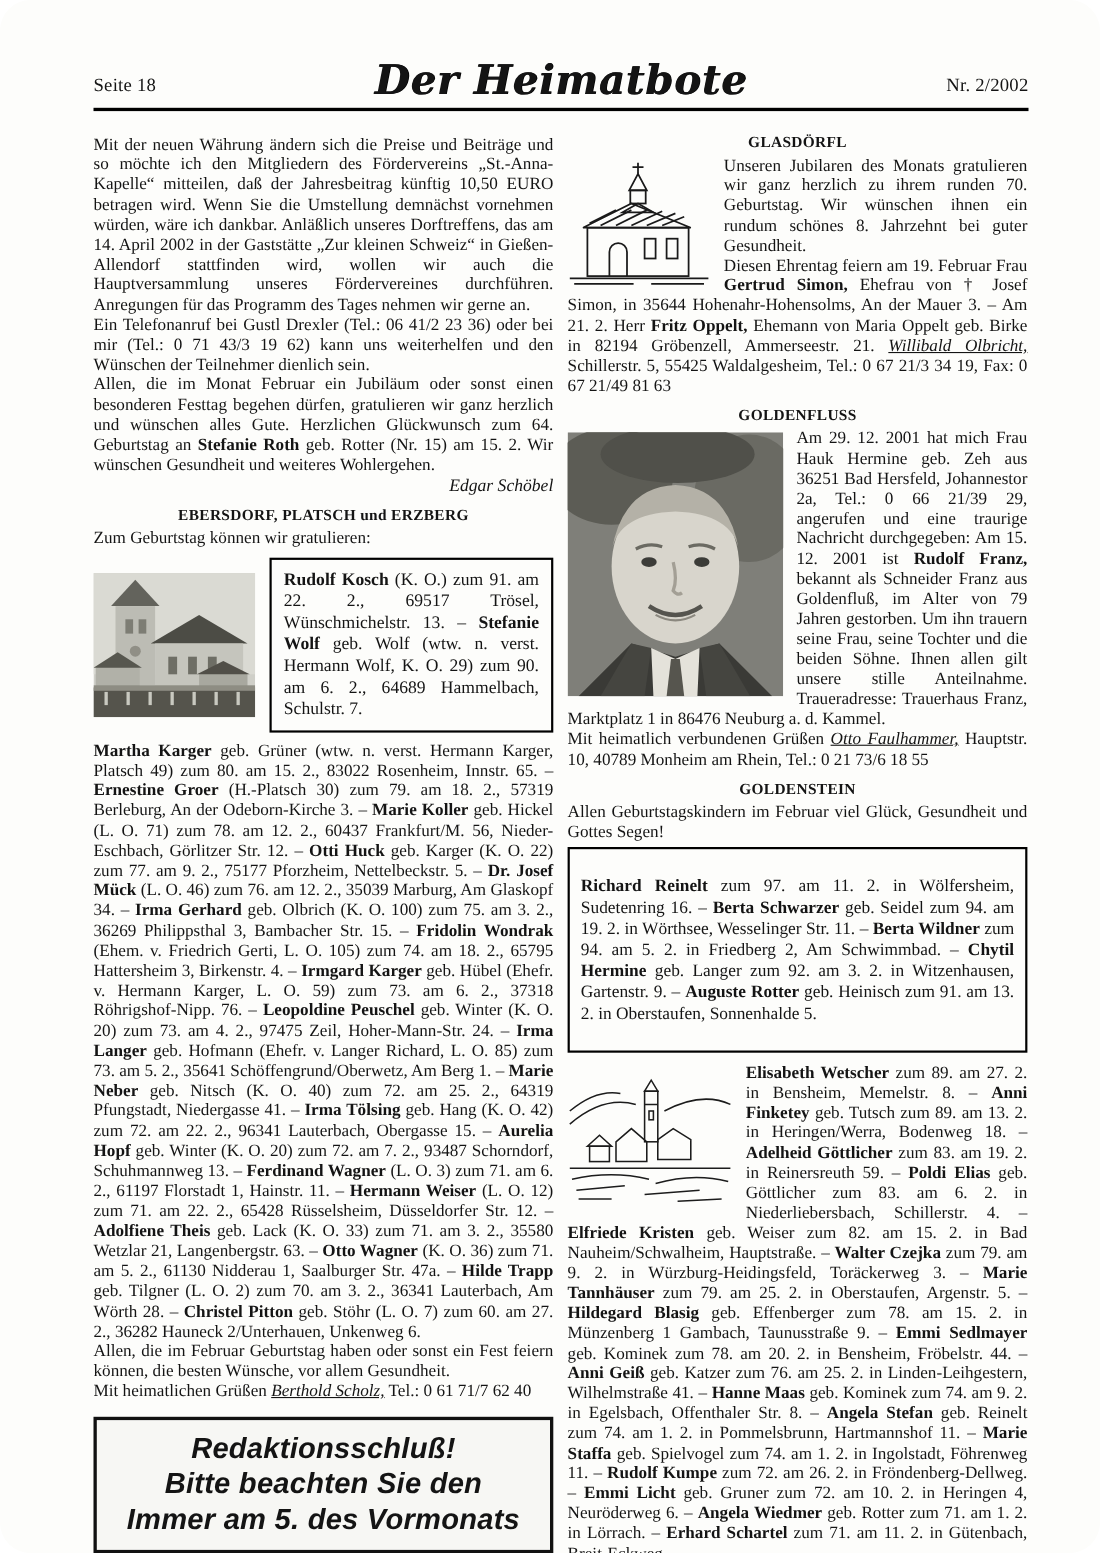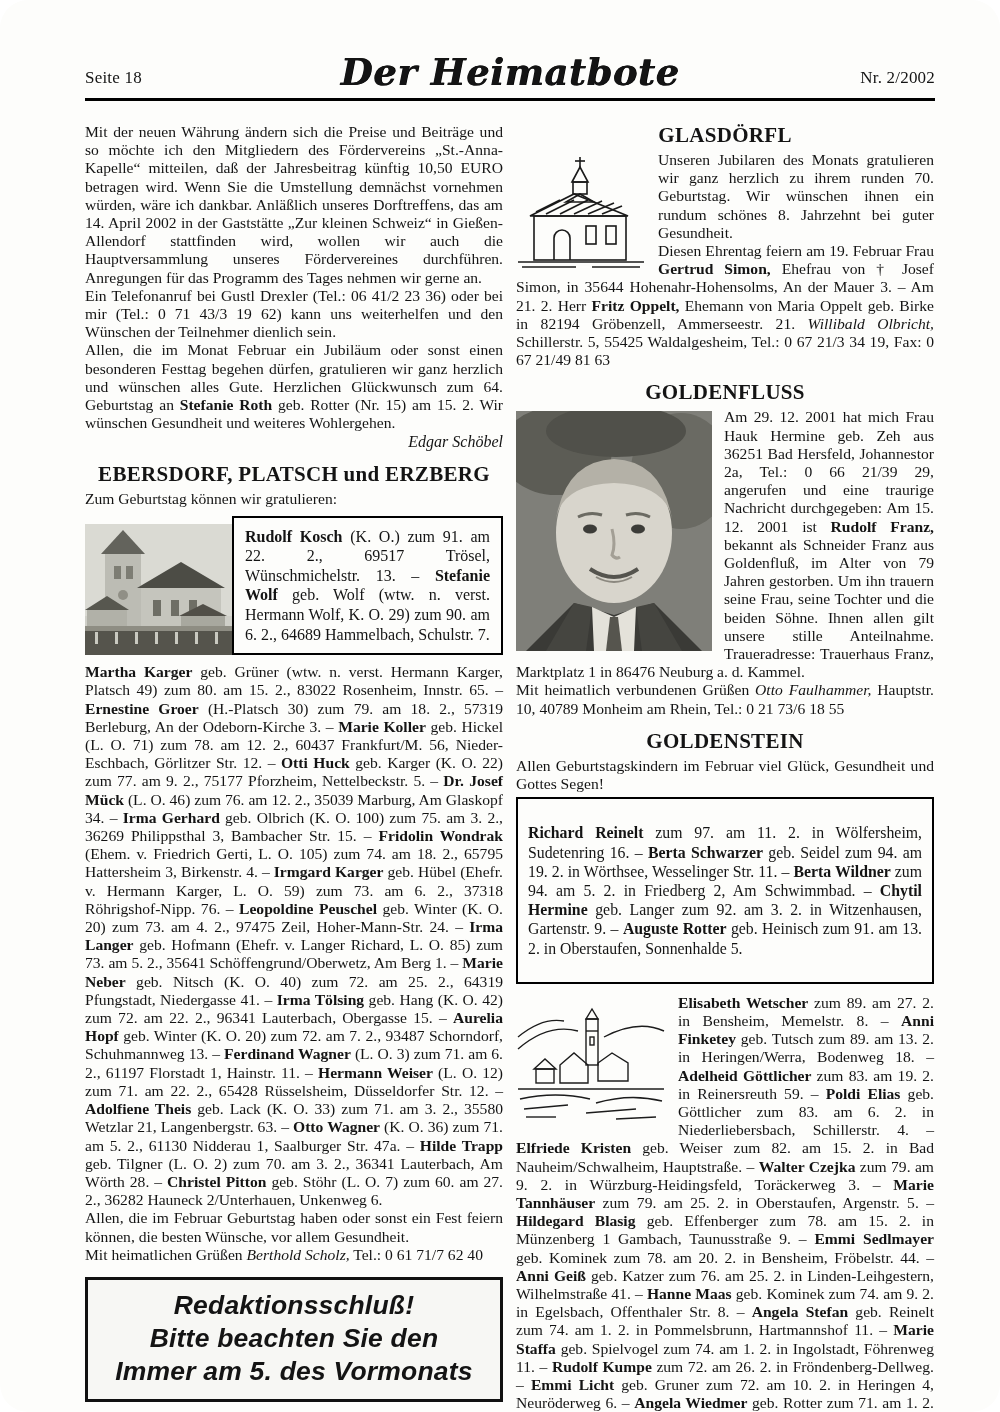--- a/index.html
+++ b/index.html
@@ -27,27 +27,27 @@
   .rule { border:none; border-top:3px solid #000; margin-top:8px; }
 
   
   .cols { display:flex; gap:13px; margin-top:22px; }
   .col { width:418px; }
   p.tx {
     font-size:15.6px; line-height:18.2px; text-align:justify;
     text-justify:inter-word;
   }
   h3.sect {
-    text-align:center; font-size:21px; font-weight:bold;
+    text-align:center; font-size:14px; font-weight:bold;
     letter-spacing:.3px; margin:11px 0 3px;
   }
   .sig { text-align:right; font-style:italic; font-size:16px; margin:1px 0 2px; }
 
   
-  .krow { display:flex; margin:7px 0 8px; align-items:flex-end; }
+  .krow { display:flex; gap:13px; margin:7px 0 8px; align-items:center; }
   .photo-frame { flex:0 0 147px; }
   .photo-frame svg { display:block; width:147px; height:131px; }
   .kbox {
     flex:1; border:2px solid #000; padding:9px 11px;
     font-size:16px; line-height:19.6px; text-align:justify;
   }
 
   
   .notice {
     border:3px solid #111; background:#f7f7f4;
@@ -58,21 +58,21 @@
 
   
   .wrap::after { content:""; display:block; clear:both; }
   .fl { float:left; margin:3px 12px 3px 0; }
   .fl svg { display:block; }
   .gbox {
     border:2px solid #000; padding:24px 10px; margin:4px 0 10px;
     font-size:15.8px; line-height:19.2px; text-align:justify;
   }
   b { font-weight:bold; }
-  i { font-style:italic; }
+  i { font-style:italic;text-decoration:underline; }
 </style>
 </head>
 <body>
 
 <div class="page">
 
   <div class="hdr">
     <span class="seite">Seite 18</span>
     <span class="masthead">Der Heimatbote</span>
     <span class="issue">Nr. 2/2002</span>

